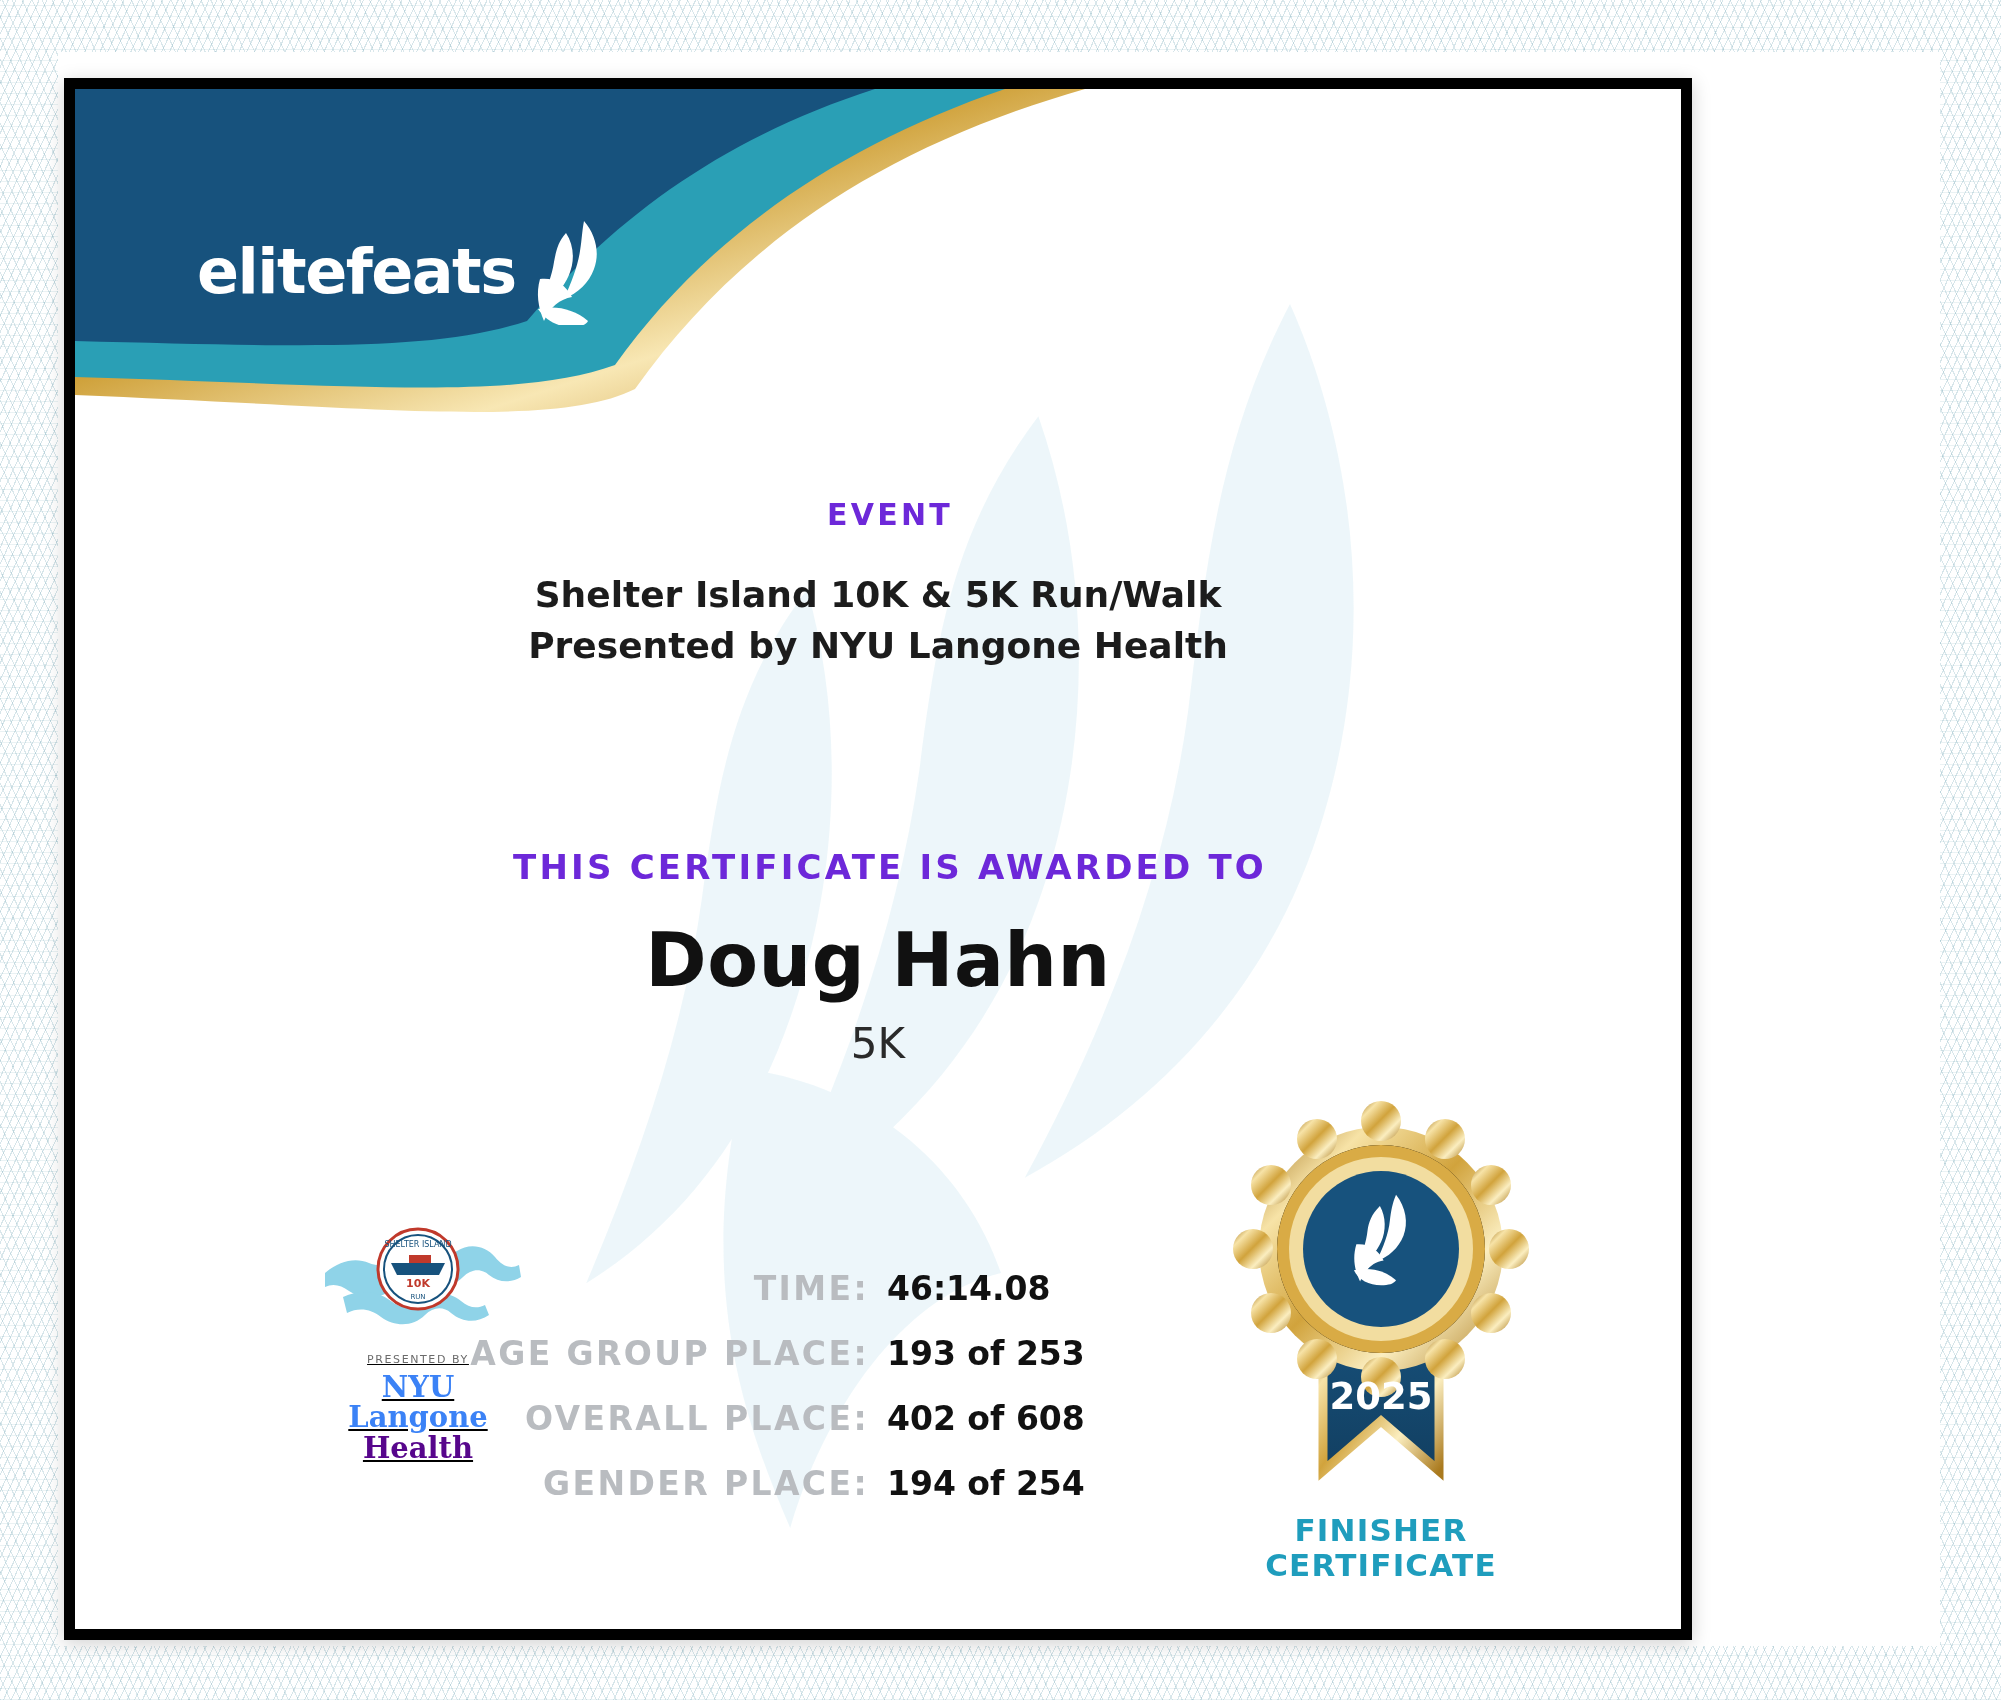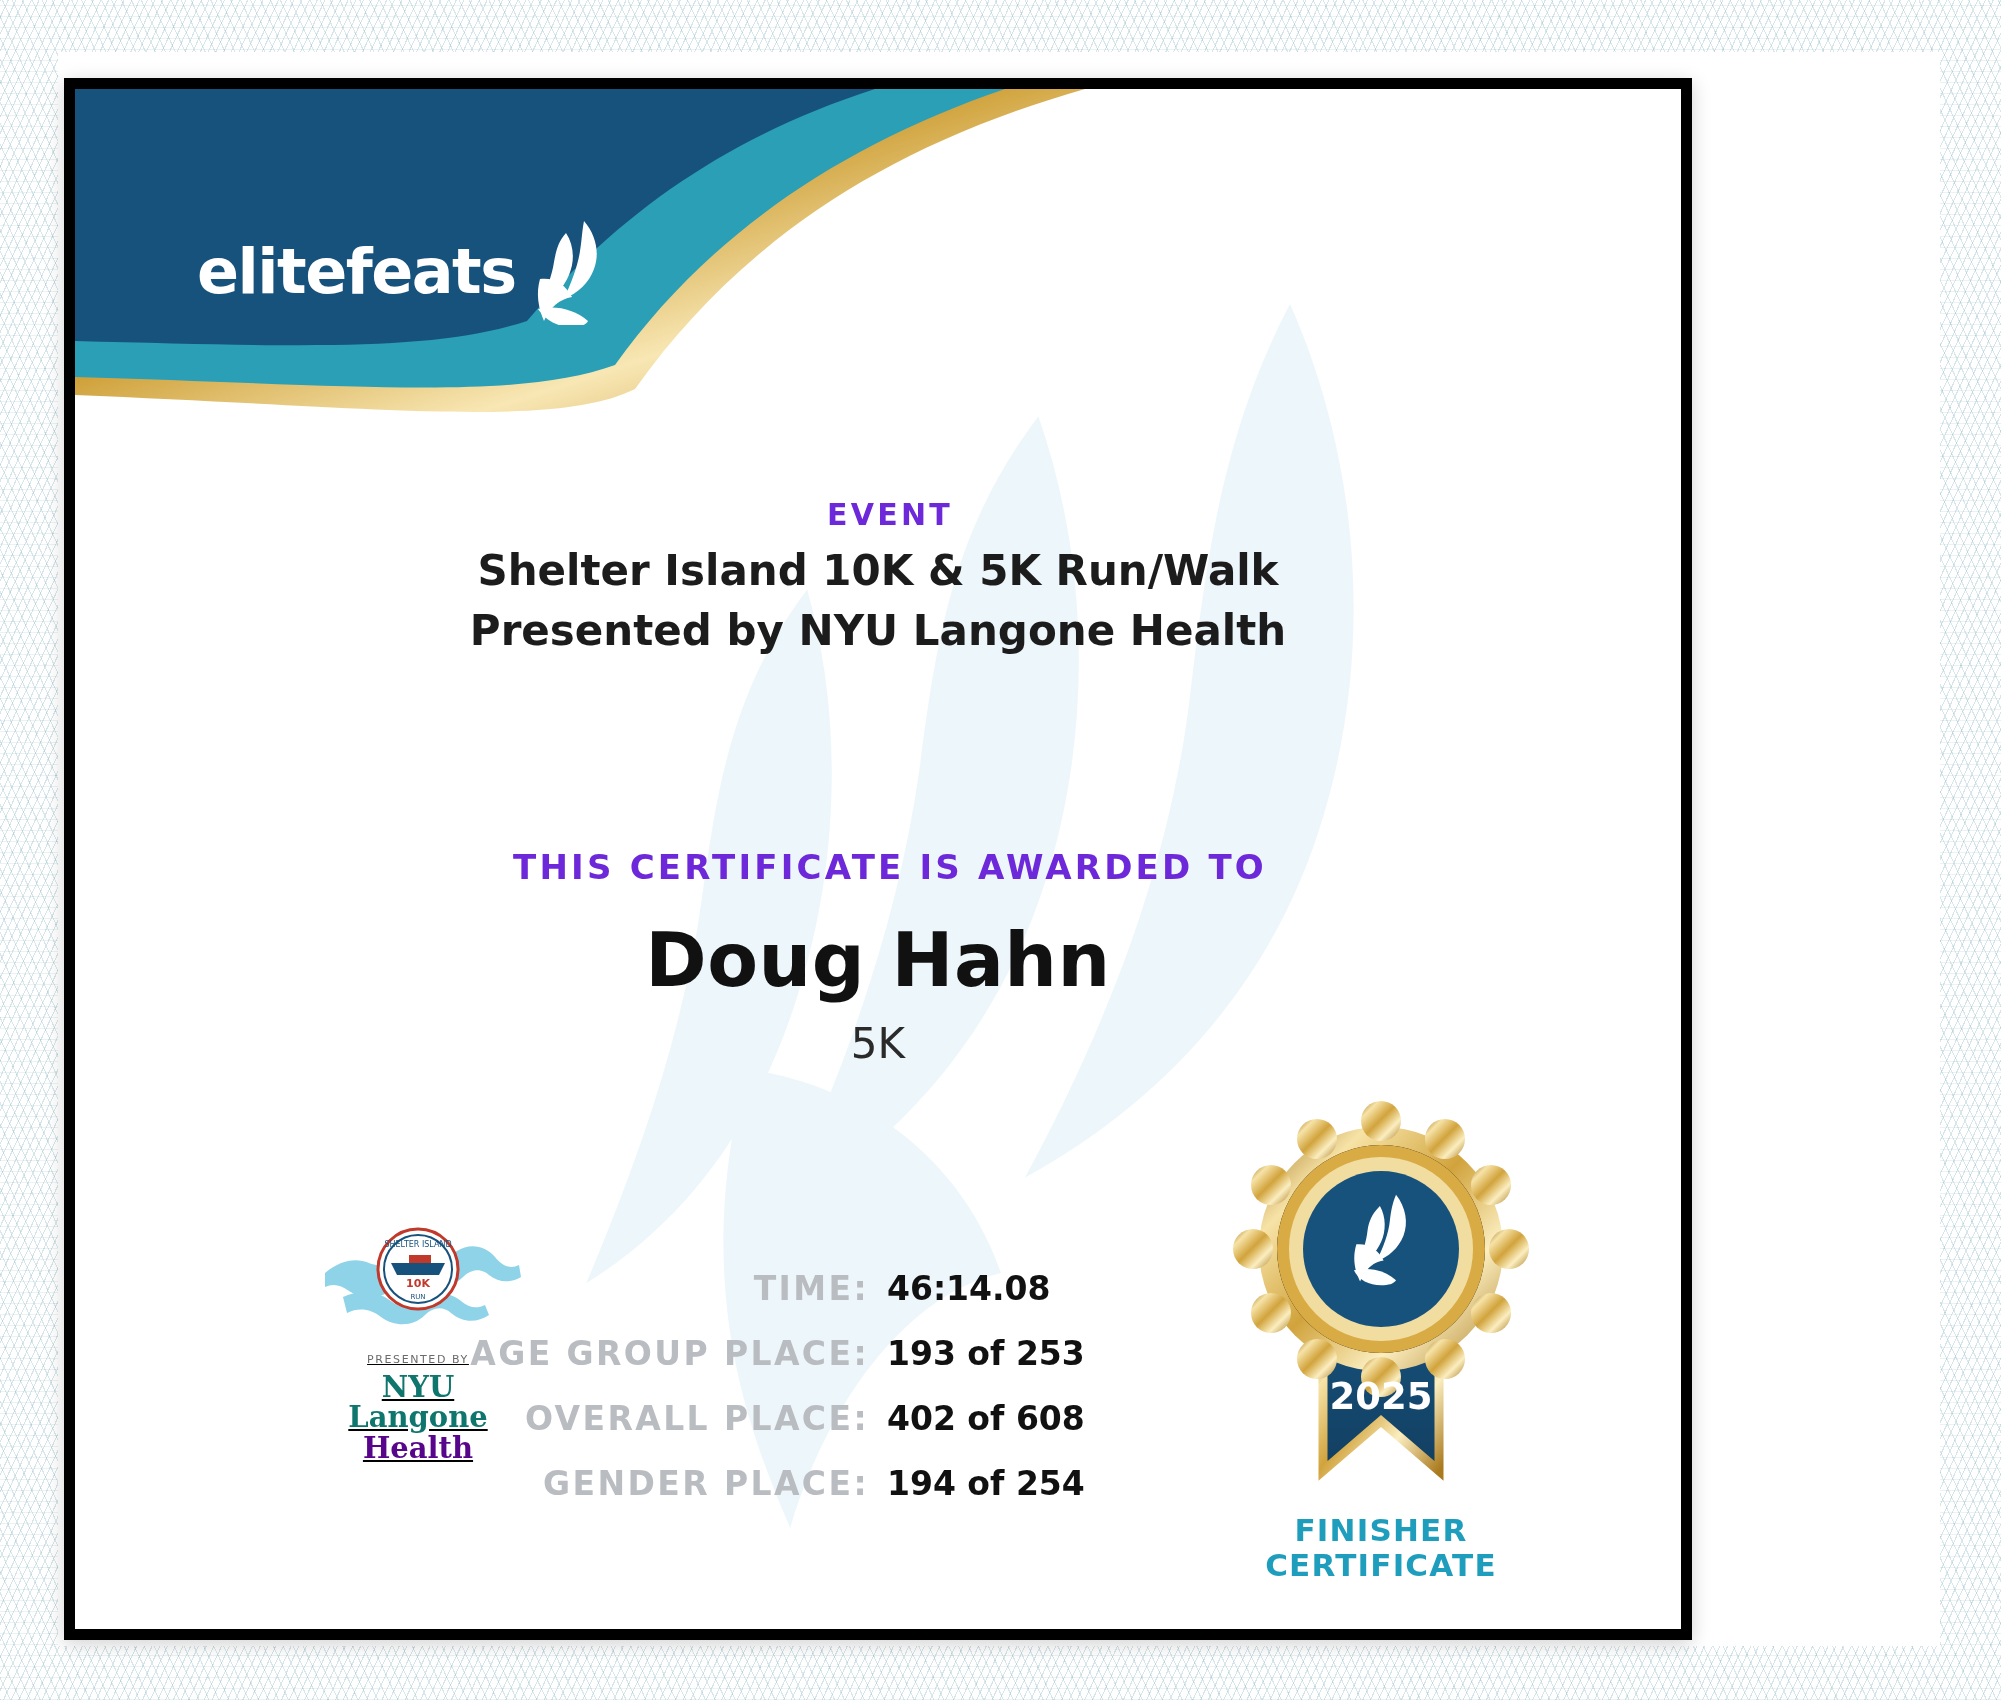--- a/index.html
+++ b/index.html
@@ -105,22 +105,22 @@
     letter-spacing: 3.2px;
     font-weight: 600;
     font-family: "DejaVu Sans", sans-serif;
     padding-left: 24px;
   }
   .event-label {
     top: 408px;
     font-size: 30px;
   }
   .event-name {
-    top: 452px;
-    font-size: 42px;
+    top: 480px;
+    font-size: 36px;
     font-weight: 700;
     color: #1c1c1c;
     line-height: 1.42;
     font-family: "DejaVu Sans", sans-serif;
   }
   .awarded-label {
     top: 758px;
     font-size: 34px;
   }
   .recipient {
@@ -190,21 +190,21 @@
     color: #6b6b6b;
     font-family: "DejaVu Sans", sans-serif;
   }
   .nyu-logo {
     margin-top: 6px;
     line-height: 1.05;
   }
   .nyu-line1 {
     font-size: 29px;
     font-weight: 700;
-    color: #0f766e;
+    color: #3b82f6;
     font-family: "DejaVu Serif", serif;
   }
   .nyu-line2 {
     font-size: 29px;
     font-weight: 700;
     color: #57068c;
     font-family: "DejaVu Serif", serif;
   }
 
   

